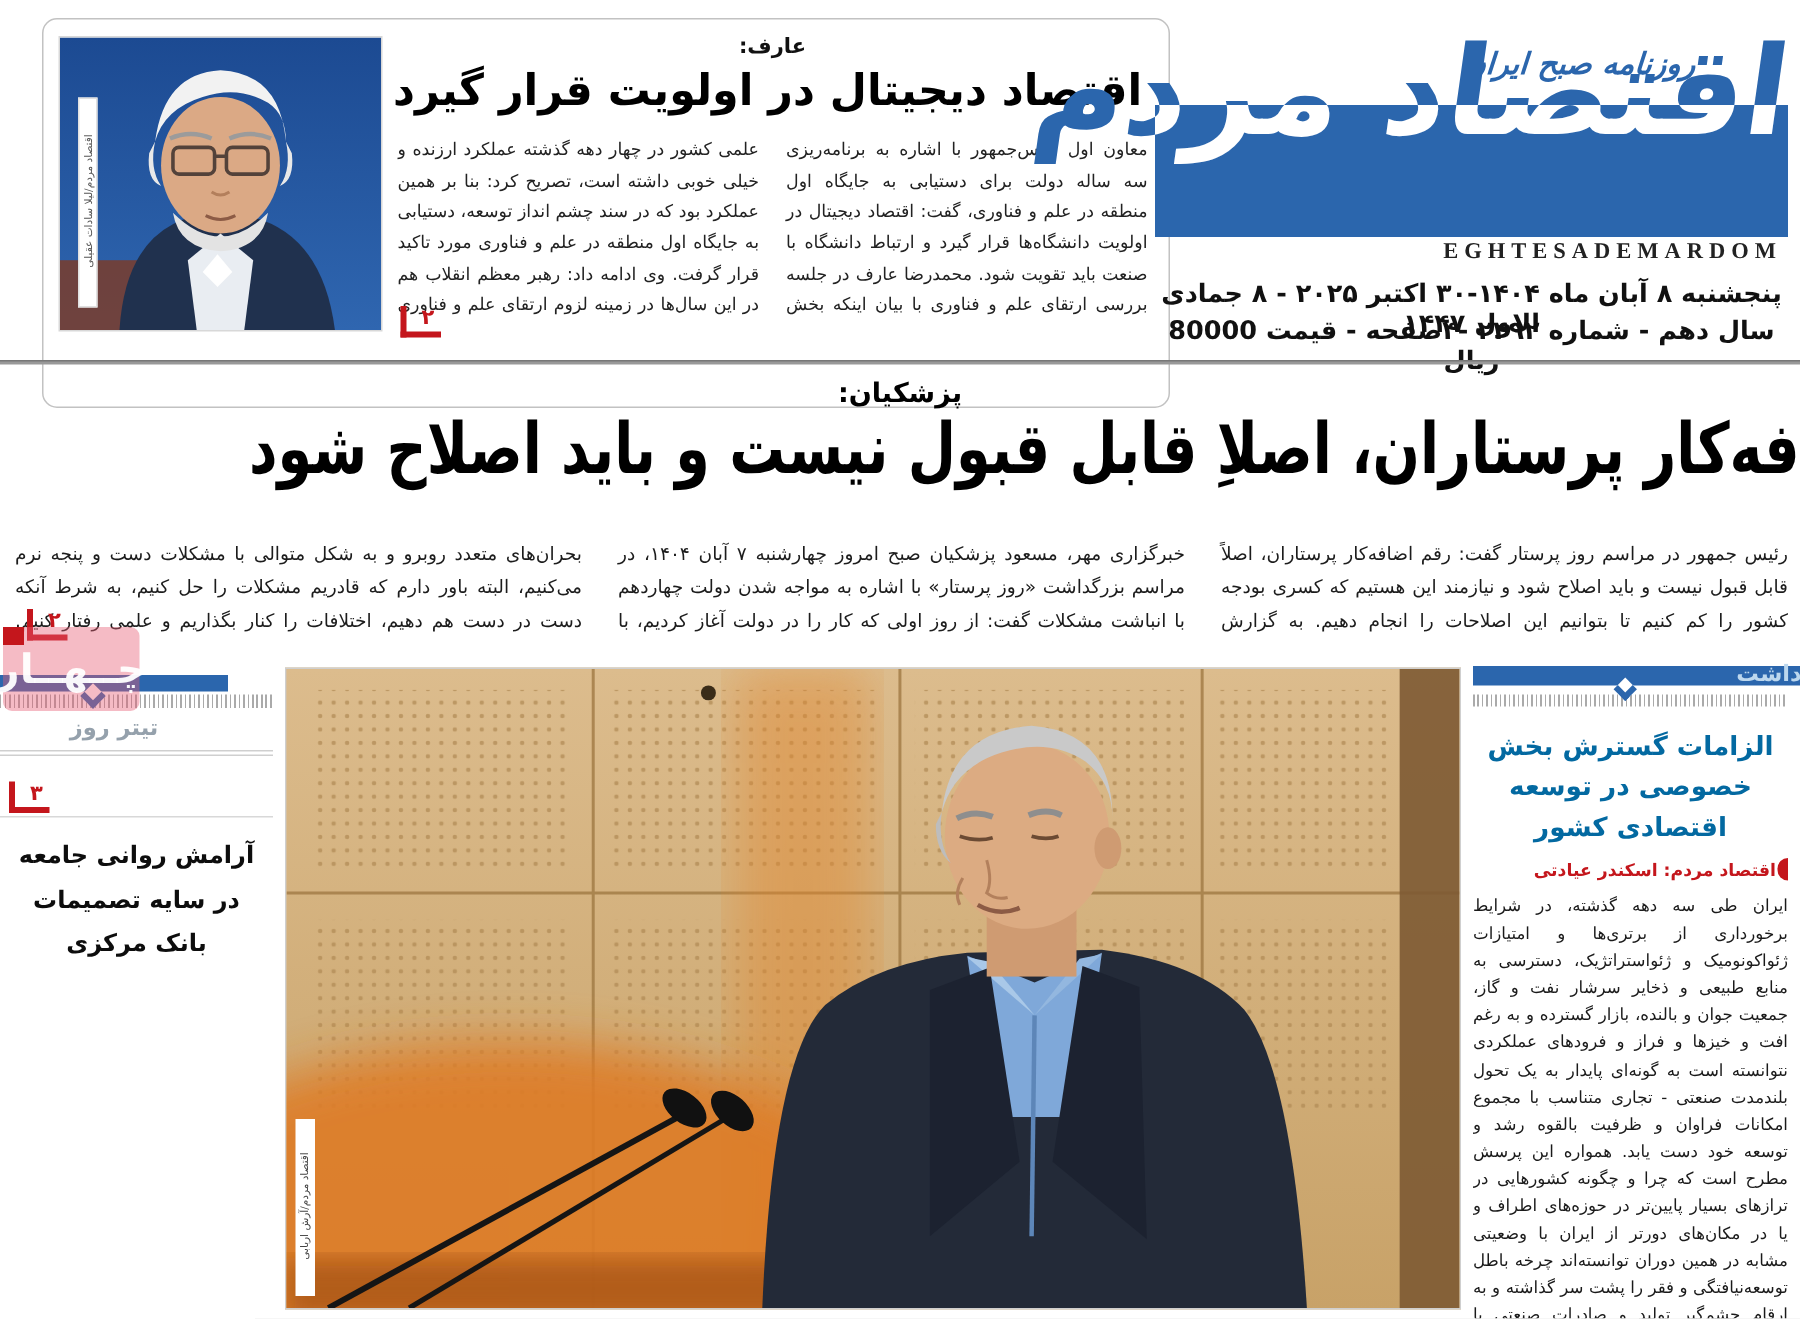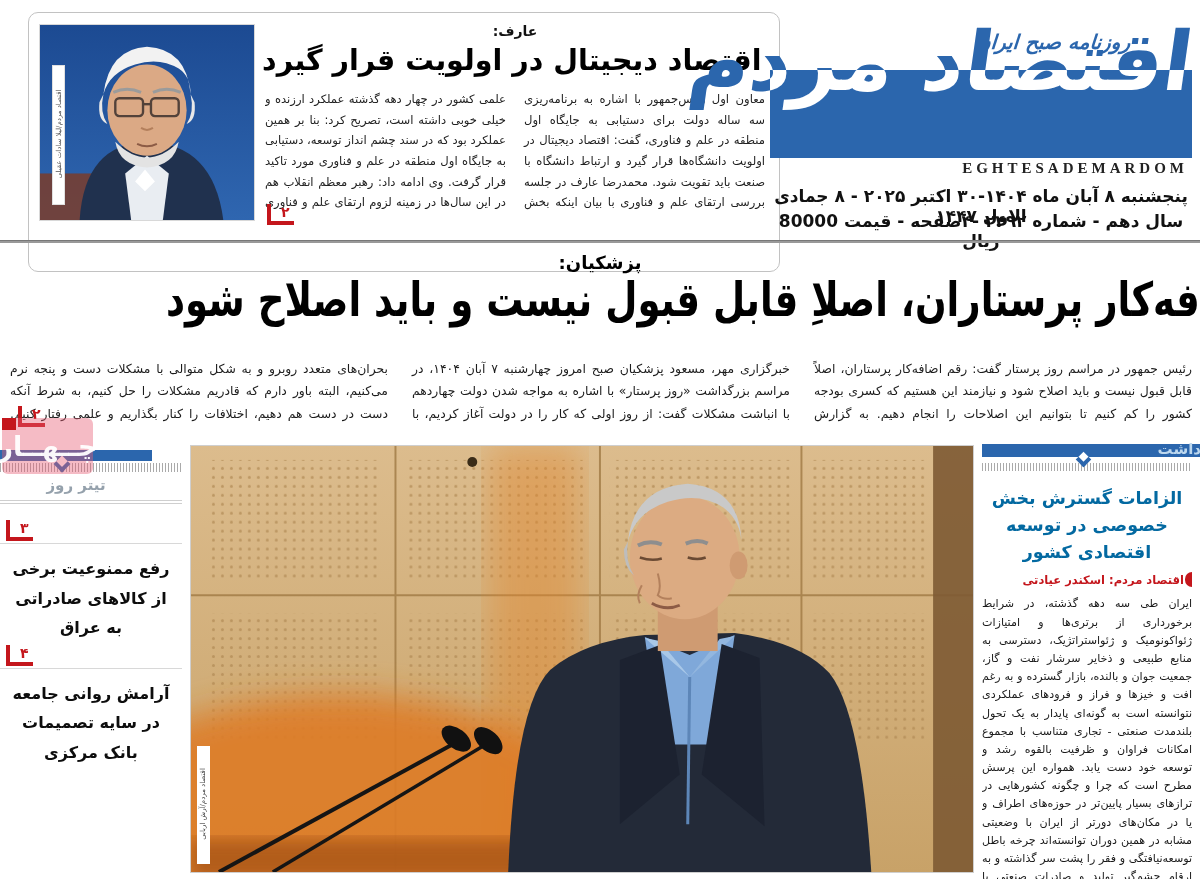--- a/index.html
+++ b/index.html
@@ -182,24 +182,20 @@
       <span>چــهــار</span>
     </div>
     <div class="red-square"></div>
     <div class="rail-title">تیتر روز</div>
     <div class="rail-dbl"></div>
     <div class="rail-items">
       <div class="rail-item">
         <div class="m"><span class="marker">۳</span></div>
       </div>
       <div class="rail-item">
-        <div class="t">رفع ممنوعیت برخی از کالاهای صادراتی به عراق</div>
-        <div class="m"><span class="marker">۴</span></div>
-      </div>
-      <div class="rail-item">
         <div class="t">آرامش روانی جامعه در سایه تصمیمات بانک مرکزی</div>
 
       </div>
 
     </div>
   </div>
 
   <div class="main-photo">
     <svg viewBox="0 0 784 428" preserveAspectRatio="none">
       <defs>

